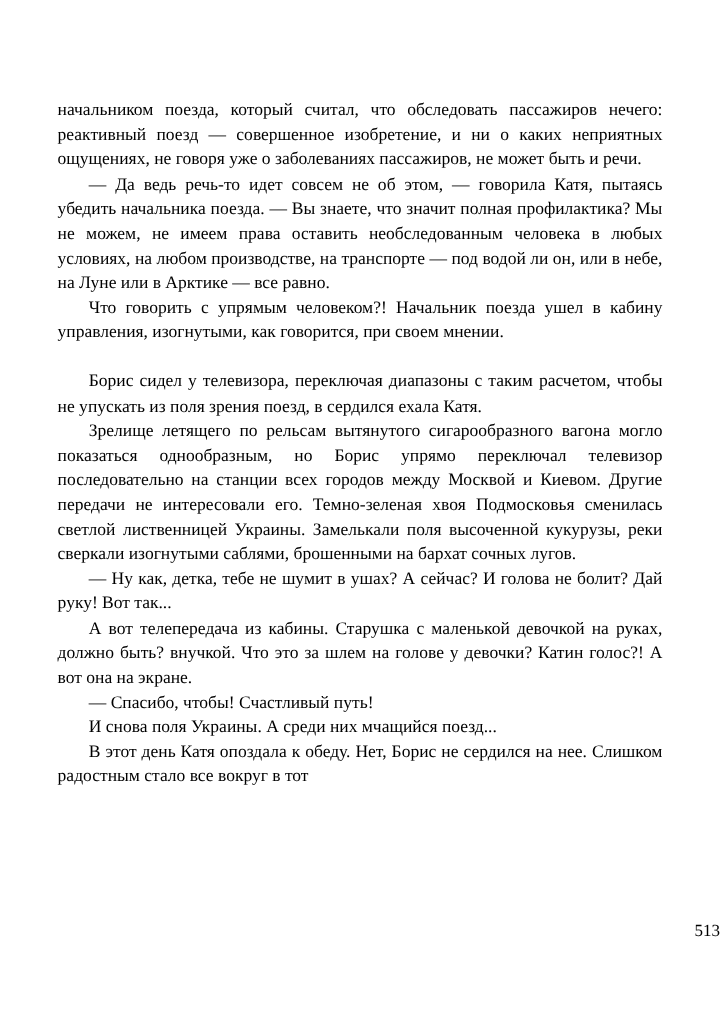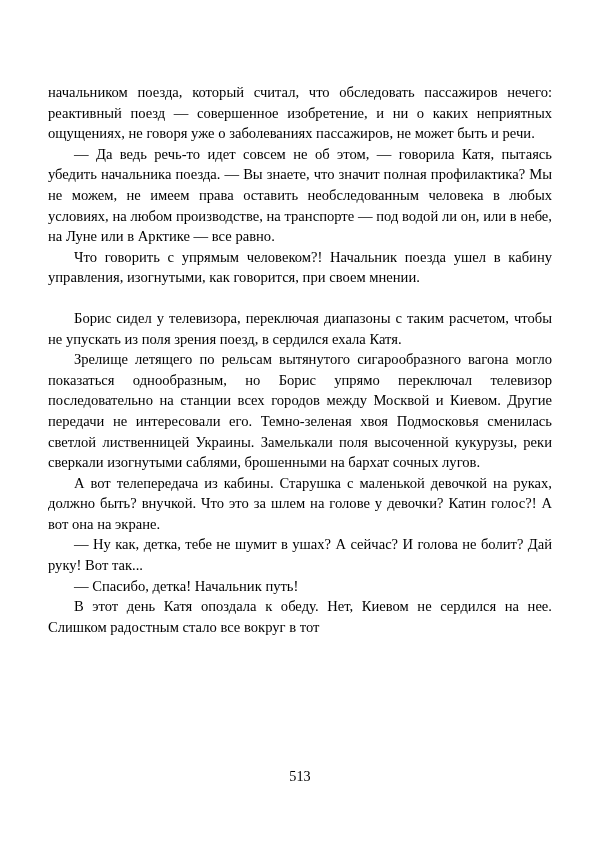--- a/index.html
+++ b/index.html
@@ -38,38 +38,39 @@
     text-indent: 0;
   }
   .gap {
     height: 20px;
   }
   .page-number {
     position: absolute;
     left: 0;
     right: 0;
     top: 768px;
-    text-align: center;
+    text-align: right;
     font-size: 14.2px;
     font-family: "Liberation Serif", "DejaVu Serif", serif;
   }
 </style>
 </head>
 <body>
 
 <div class="page">
 
   <div class="text-block">
     <p class="para noindent">начальником поезда, который считал, что обследовать пассажиров нечего: реактивный поезд — совершенное изобретение, и ни о каких неприятных ощущениях, не говоря уже о заболеваниях пассажиров, не может быть и речи.</p>
     <p class="para">— Да ведь речь-то идет совсем не об этом, — говорила Катя, пытаясь убедить начальника поезда. — Вы знаете, что значит полная профилактика? Мы не можем, не имеем права оставить необследованным человека в любых условиях, на любом производстве, на транспорте — под водой ли он, или в небе, на Луне или в Арктике — все равно.</p>
     <p class="para">Что говорить с упрямым человеком?! Начальник поезда ушел в кабину управления, изогнутыми, как говорится, при своем мнении.</p>
     <div class="gap"></div>
     <p class="para">Борис сидел у телевизора, переключая диапазоны с таким расчетом, чтобы не упускать из поля зрения поезд, в сердился ехала Катя.</p>
     <p class="para">Зрелище летящего по рельсам вытянутого сигарообразного вагона могло показаться однообразным, но Борис упрямо переключал телевизор последовательно на станции всех городов между Москвой и Киевом. Другие передачи не интересовали его. Темно-зеленая хвоя Подмосковья сменилась светлой лиственницей Украины. Замелькали поля высоченной кукурузы, реки сверкали изогнутыми саблями, брошенными на бархат сочных лугов.</p>
+    <p class="para">— Ну как, детка, тебе не шумит в ушах? А сейчас? И голова не болит? Дай руку! Вот так...</p>
     <p class="para">А вот телепередача из кабины. Старушка с маленькой девочкой на руках, должно быть? внучкой. Что это за шлем на голове у девочки? Катин голос?! А вот она на экране.</p>
-    <p class="para">— Ну как, детка, тебе не шумит в ушах? А сейчас? И голова не болит? Дай руку! Вот так...</p>
-    <p class="para">— Спасибо, детка! Начальник путь!</p>
-    <p class="para">В этот день Катя опоздала к обеду. Нет, Киевом не сердился на нее. Слишком радостным стало все вокруг в тот</p>
+    <p class="para">— Спасибо, чтобы! Счастливый путь!</p>
+    <p class="para">И снова поля Украины. А среди них мчащийся поезд...</p>
+    <p class="para">В этот день Катя опоздала к обеду. Нет, Борис не сердился на нее. Слишком радостным стало все вокруг в тот</p>
   </div>
 
   <div class="page-number">513</div>
 
 </div>
 
 </body></html>

